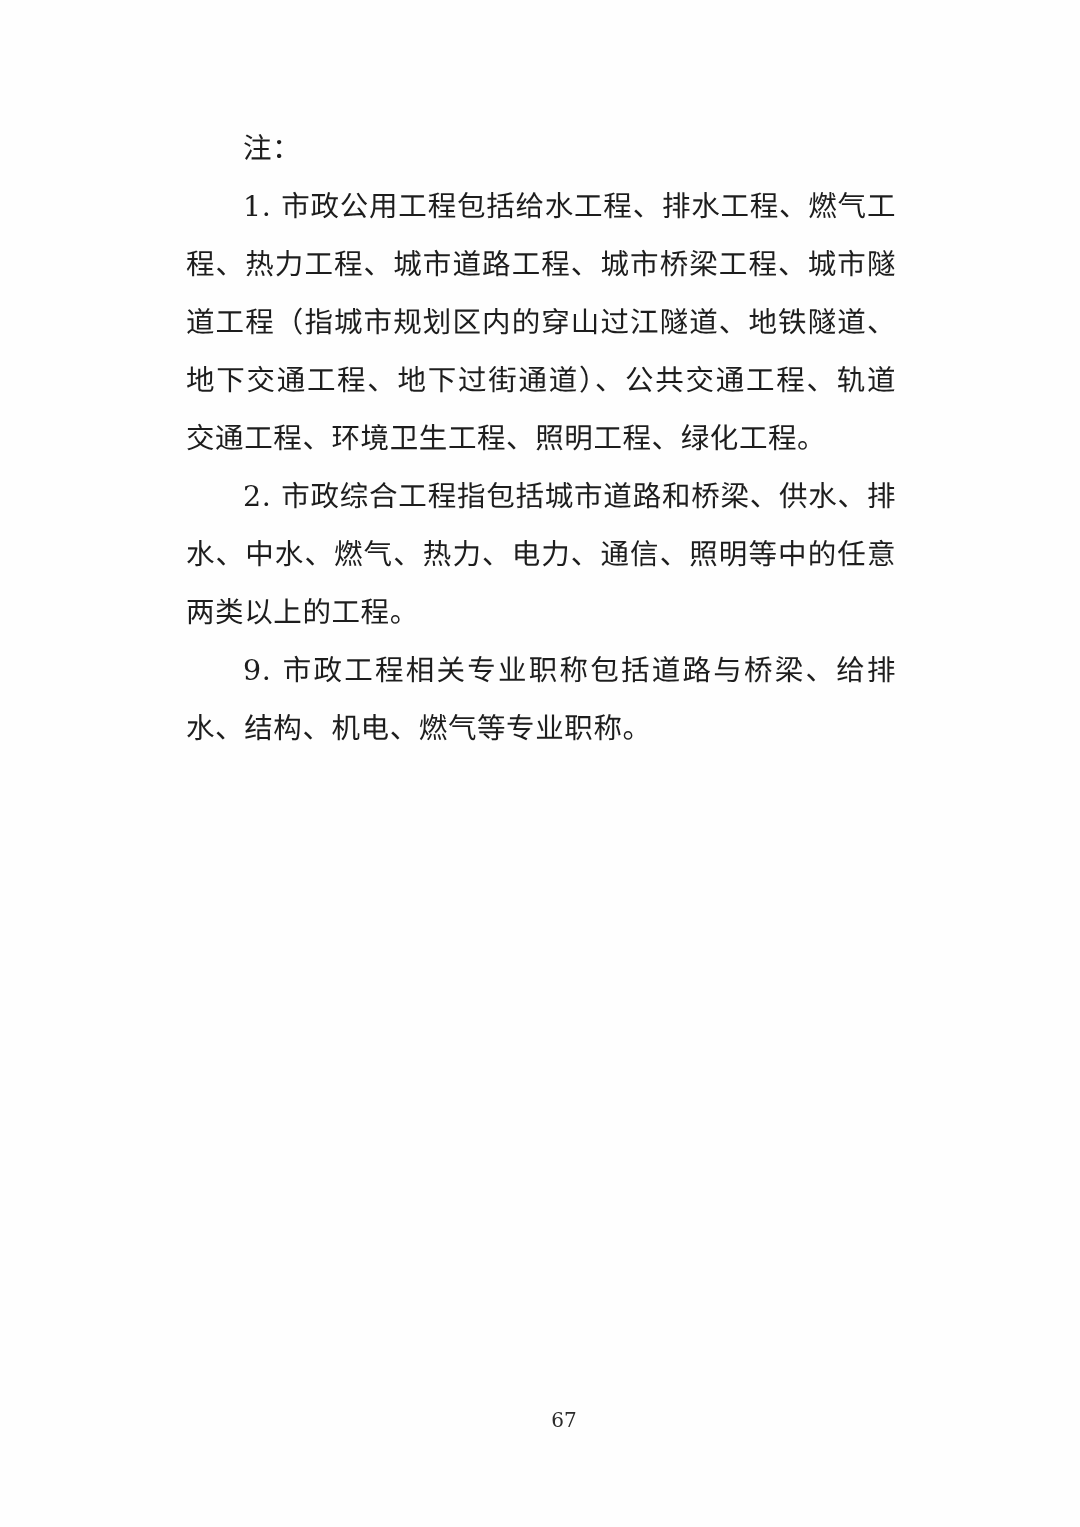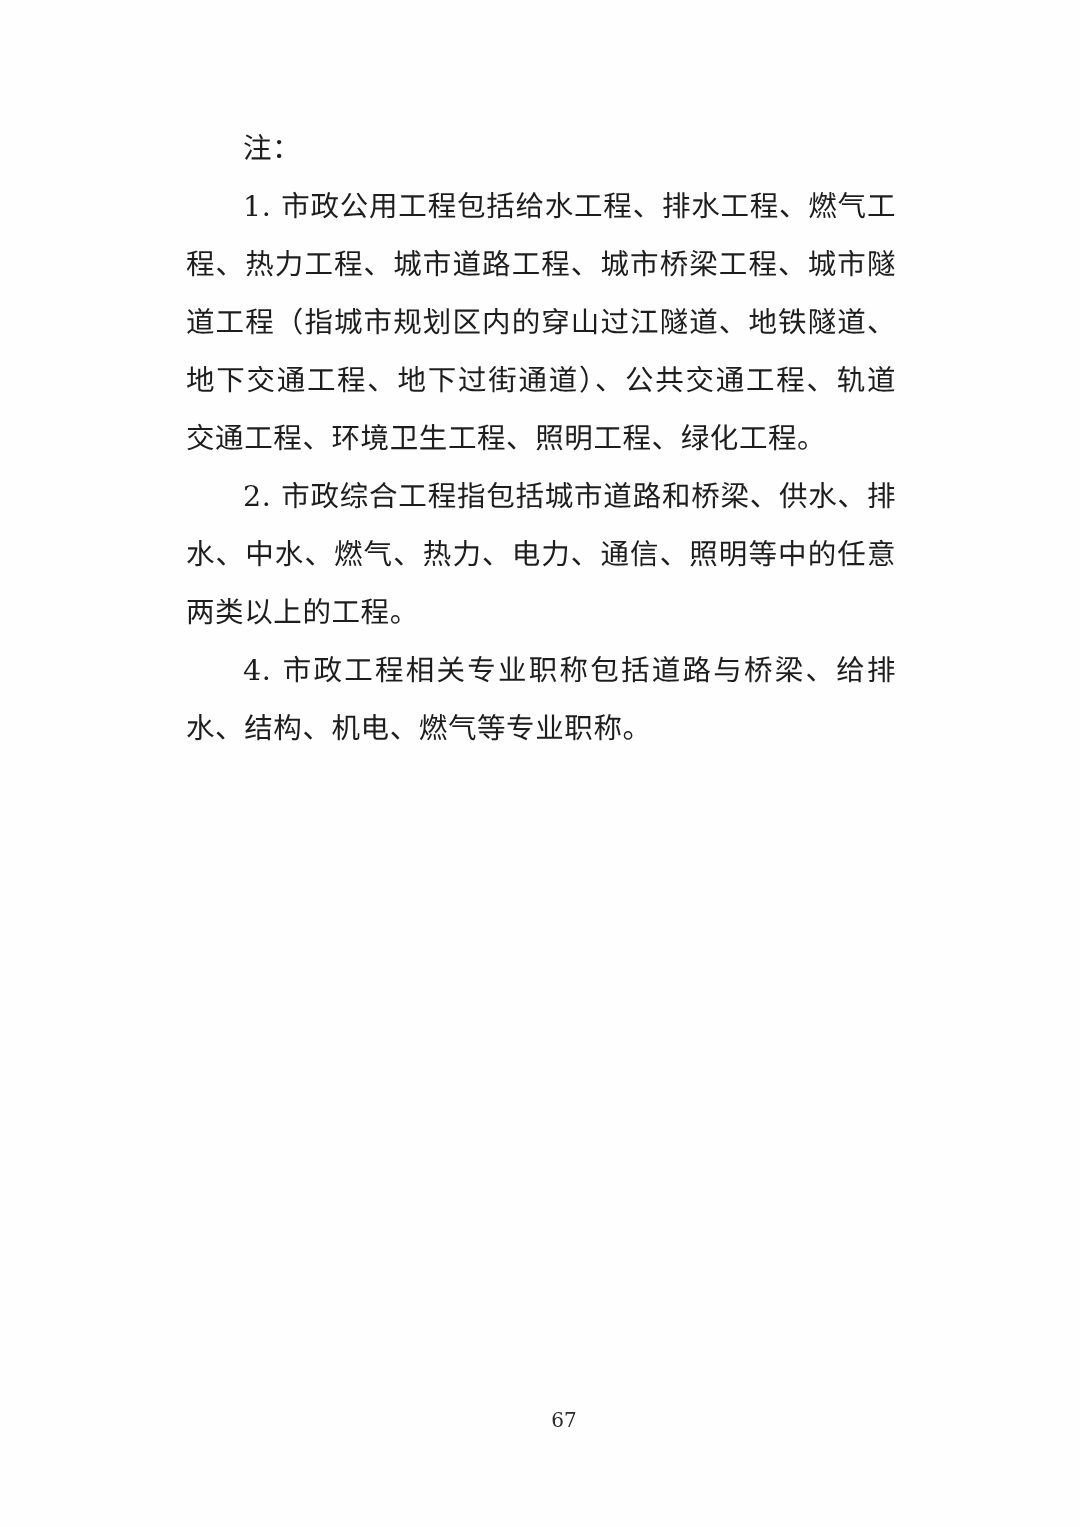--- a/index.html
+++ b/index.html
@@ -57,16 +57,16 @@
   }
 </style>
 </head>
 <body>
 
 <div class="page">
   <div class="content">
     <p class="para note-label">注：</p>
     <p class="para indent">1. 市政公用工程包括给水工程、排水工程、燃气工程、热力工程、城市道路工程、城市桥梁工程、城市隧道工程（指城市规划区内的穿山过江隧道、地铁隧道、地下交通工程、地下过街通道）、公共交通工程、轨道交通工程、环境卫生工程、照明工程、绿化工程。</p>
     <p class="para indent">2. 市政综合工程指包括城市道路和桥梁、供水、排水、中水、燃气、热力、电力、通信、照明等中的任意两类以上的工程。</p>
-    <p class="para indent">4. 市政工程相关专业职称包括道路与桥梁、给排水、结构、机电、燃气等专业职称。</p>
+    <p class="para indent">9. 市政工程相关专业职称包括道路与桥梁、给排水、结构、机电、燃气等专业职称。</p>
   </div>
   <div class="footer">67</div>
 </div>
 
 </body></html>

